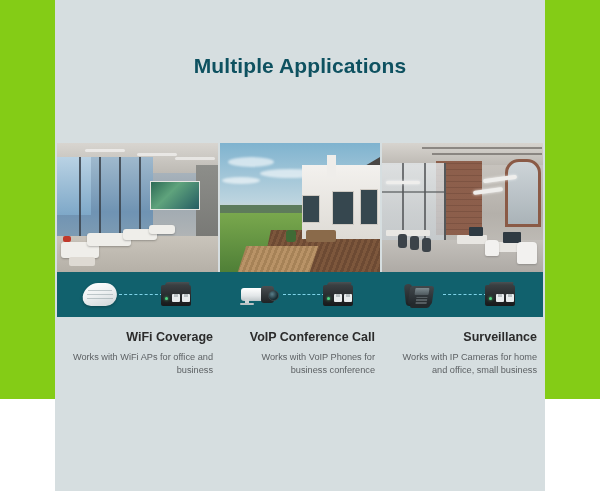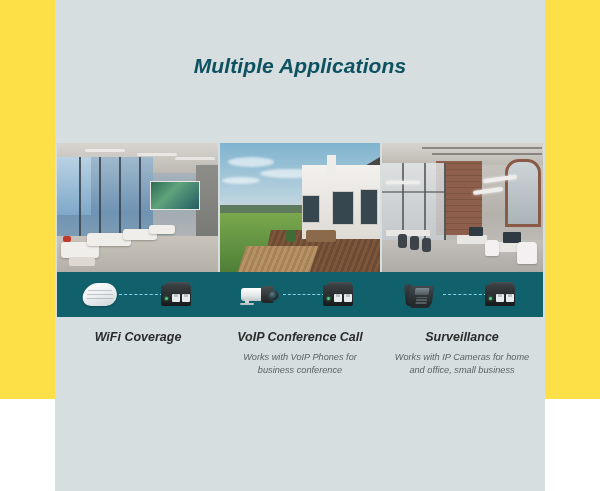--- a/index.html
+++ b/index.html
@@ -11,22 +11,21 @@
     height: 491px;
     background: #ffffff;
     font-family: "Liberation Sans", sans-serif;
     overflow: hidden;
   }
 
   .page {
     position: relative;
     width: 600px;
     height: 399px;
-    background: #fde047;
-    font-style: italic;
+    background: #84cc16;
   }
 
   
   .canvas {
     position: absolute;
     left: 55px;
     top: 0;
     width: 490px;
     height: 491px;
     background: #d6dee0;
@@ -376,21 +375,21 @@
   
   .captions {
     position: absolute;
     left: 57px;
     top: 330px;
     width: 486px;
     display: flex;
   }
   .caption {
     width: 162px;
-    text-align: center;
+    text-align: right;
     padding: 0 6px;
     box-sizing: border-box;
   }
   .caption-title {
     font-size: 12.5px;
     font-weight: bold;
     color: #2b2b2b;
     margin-bottom: 7px;
   }
   .caption-desc {
@@ -528,20 +527,21 @@
         <div class="port p-a"></div>
         <div class="port p-b"></div>
         <div class="led"></div>
       </div>
     </div>
   </div>
 
   <div class="captions">
     <div class="caption">
       <div class="caption-title">WiFi Coverage</div>
+      <div class="caption-desc">Works with WiFi APs for office and business</div>
     </div>
     <div class="caption">
       <div class="caption-title">VoIP Conference Call</div>
       <div class="caption-desc">Works with VoIP Phones for business conference</div>
     </div>
     <div class="caption">
       <div class="caption-title">Surveillance</div>
       <div class="caption-desc">Works with IP Cameras for home and office, small business</div>
     </div>
   </div>

